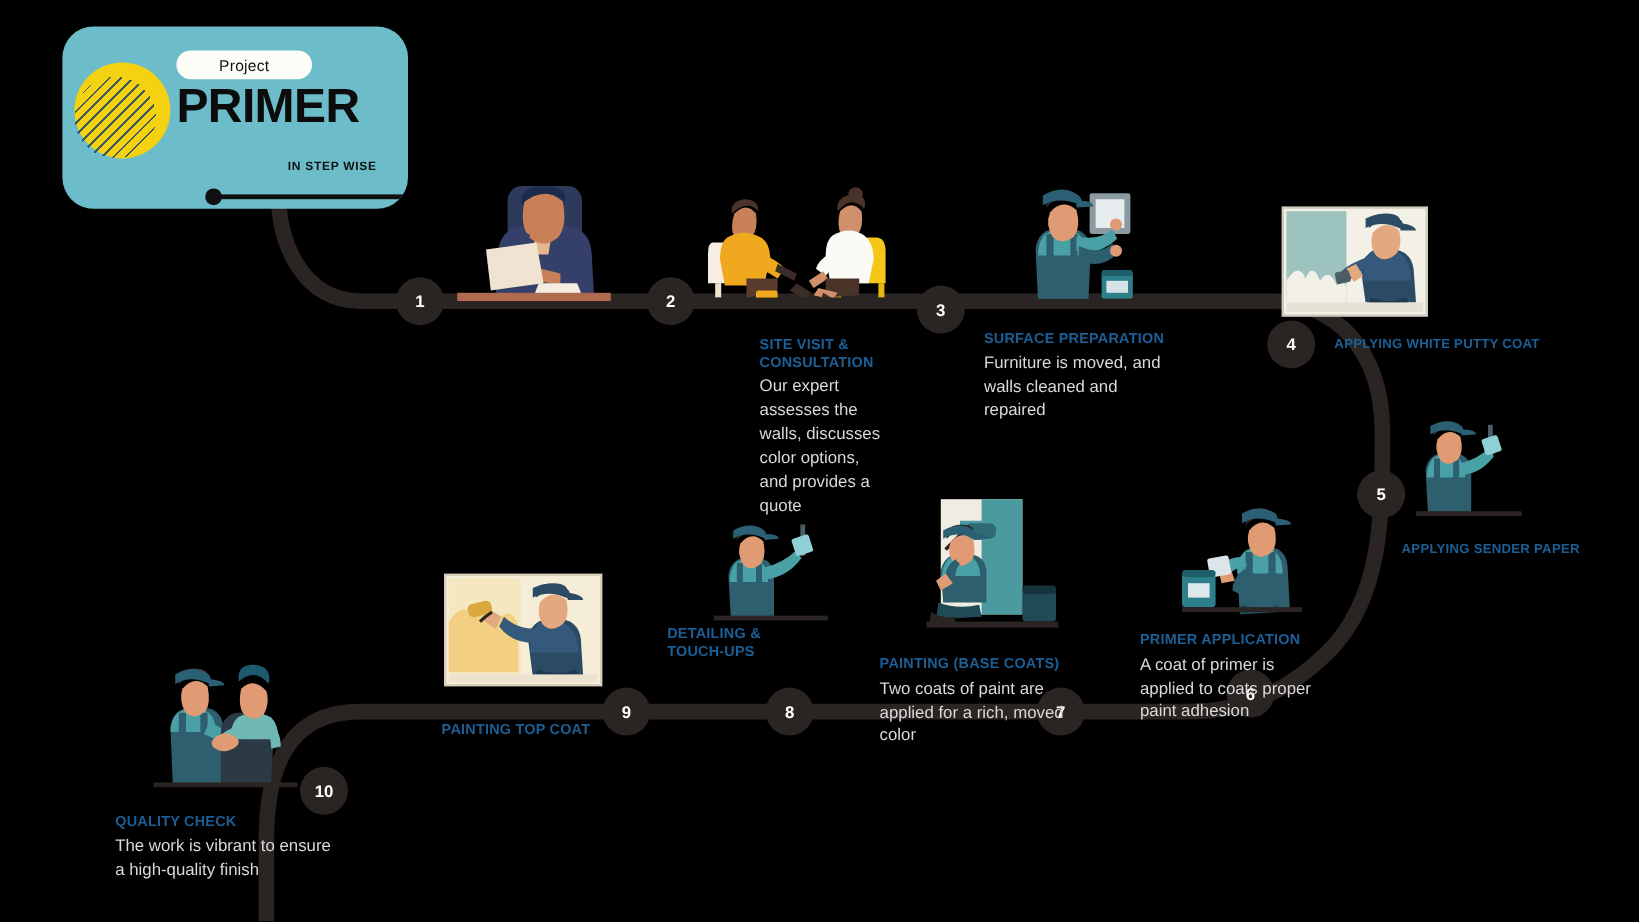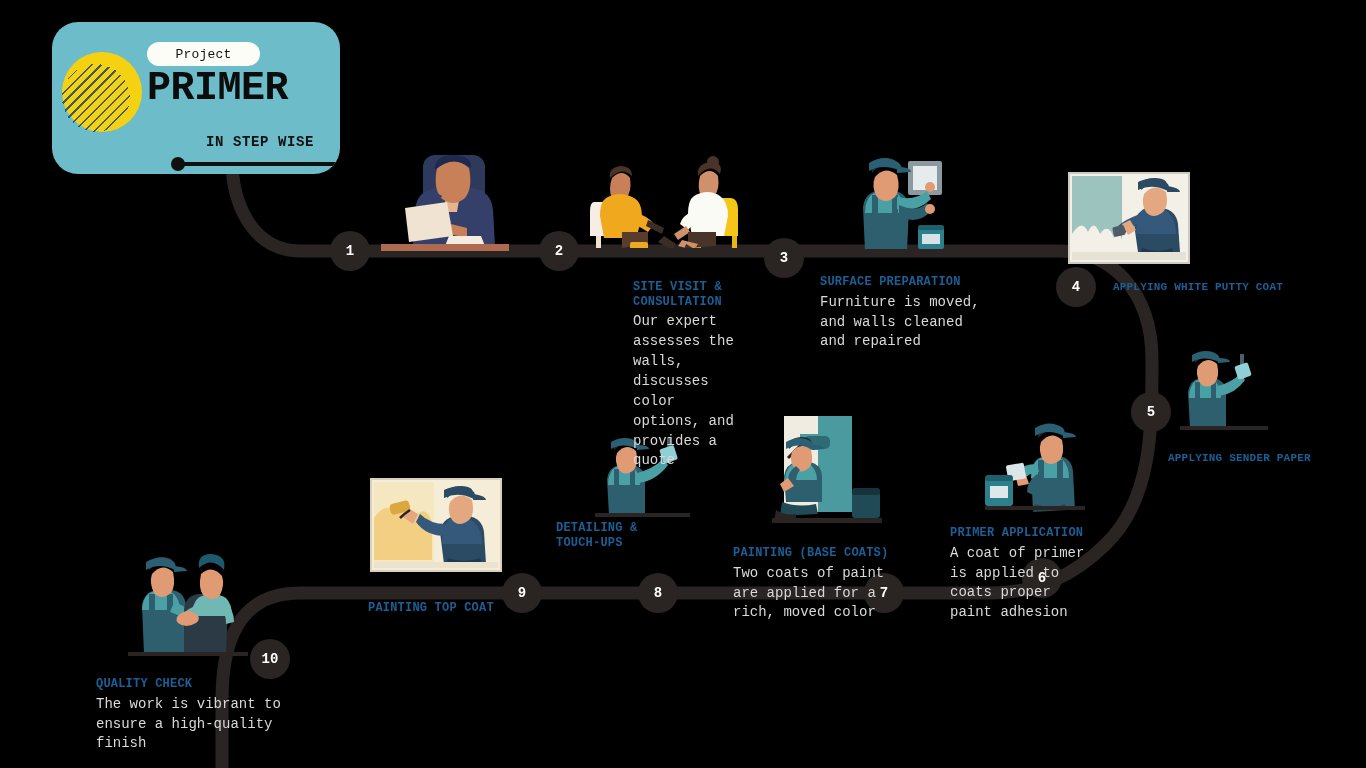--- a/index.html
+++ b/index.html
@@ -2,21 +2,21 @@
 <html><head>
 <meta charset="utf-8">
 <title>Project Process Infographic</title>
 <style>
   * { margin:0; padding:0; box-sizing:border-box; }
   html,body{
     width:1366px; height:768px; overflow:hidden;
     background:#000000;
     font-family:"Liberation Sans", sans-serif;
   }
-  #stage{ position:relative; width:1208px; height:768px; background:#000;font-family:Liberation Mono, monospace; }
+  #stage{ position:relative; width:1208px; height:768px; background:#000; }
 
   
   .header-card{
     position:absolute; left:52px; top:22px; width:288px; height:152px;
     background:#6cbcc9; border-radius:26px; overflow:hidden;
   }
   .sun{
     position:absolute; left:10px; top:30px; width:80px; height:80px;
     border-radius:50%; background:#f5d211;
   }
@@ -35,21 +35,21 @@
     display:flex; align-items:center; justify-content:center;
     font-size:13px; color:#131313; letter-spacing:.2px;
   }
   .big-title{
     position:absolute; left:95px; top:47px;
     font-size:40px; font-weight:bold; letter-spacing:-.5px; color:#0c0c0c;
     line-height:1;
   }
   .sub-title{
     position:absolute; right:26px; top:112px;
-    font-size:14px; font-weight:bold; letter-spacing:.6px; color:#111;
+    font-size:10px; font-weight:bold; letter-spacing:.6px; color:#111;
   }
   .rule{
     position:absolute; left:126px; top:140px; width:180px; height:4px;
     background:#101010;
   }
   .rule:before,.rule:after{
     content:""; position:absolute; top:-5px; width:14px; height:14px;
     border-radius:50%; background:#101010;
   }
   .rule:before{ left:-7px; }

